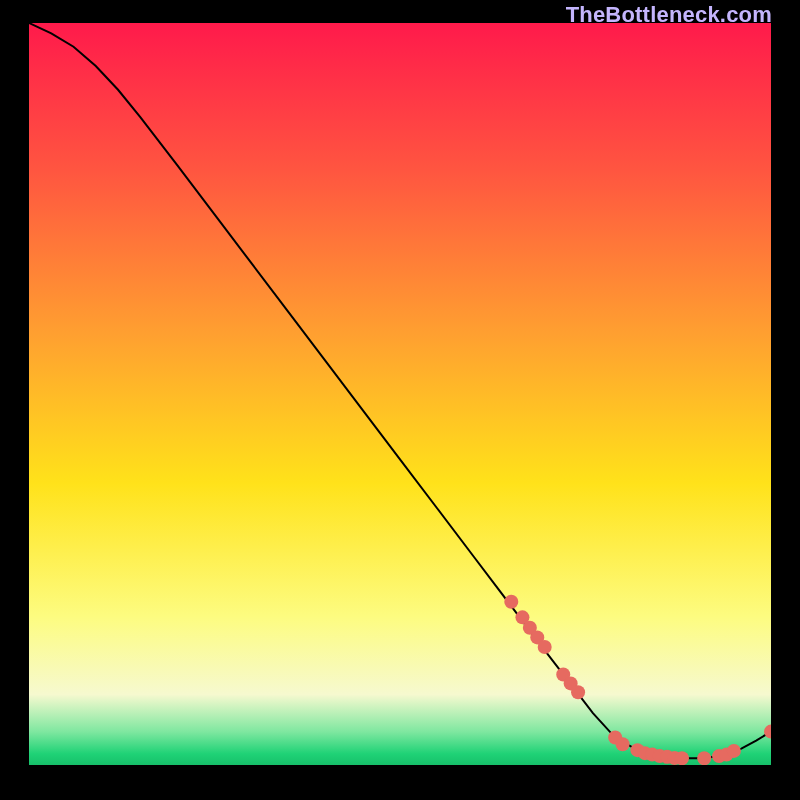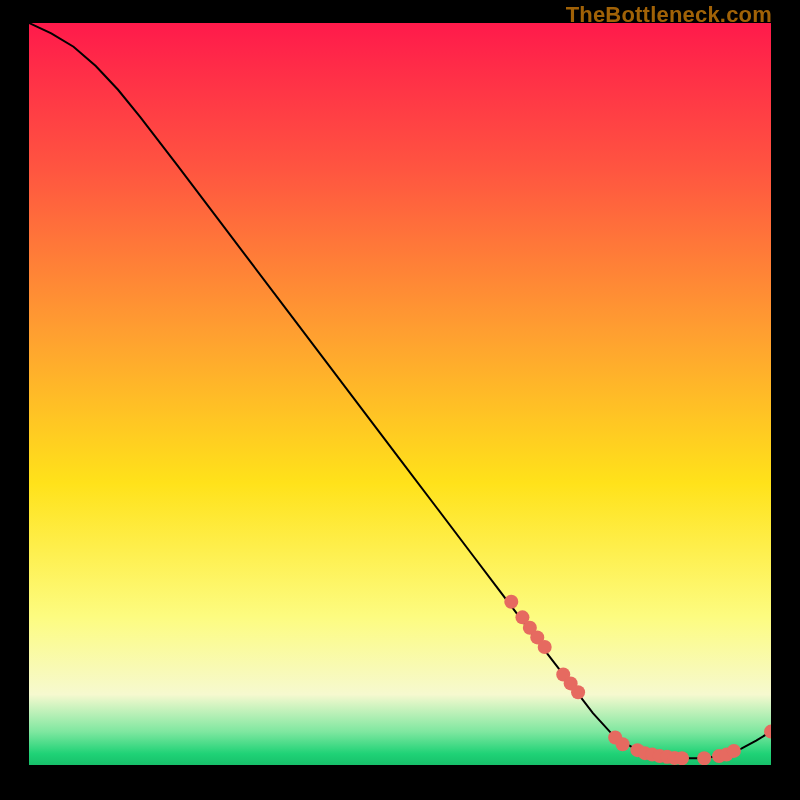--- a/index.html
+++ b/index.html
@@ -21,21 +21,21 @@
     position: absolute;
     left: 29px;
     top: 23px;
     width: 742px;
     height: 742px;
   }
   .watermark {
     position: absolute;
     top: 2px;
     right: 28px;
-    color: #a16207;
+    color: #c4b5fd;
     font-size: 22px;
     font-weight: 600;
     letter-spacing: 0.2px;
     user-select: none;
   }
   svg { display: block; }
 </style>
 </head>
 <body>
 

